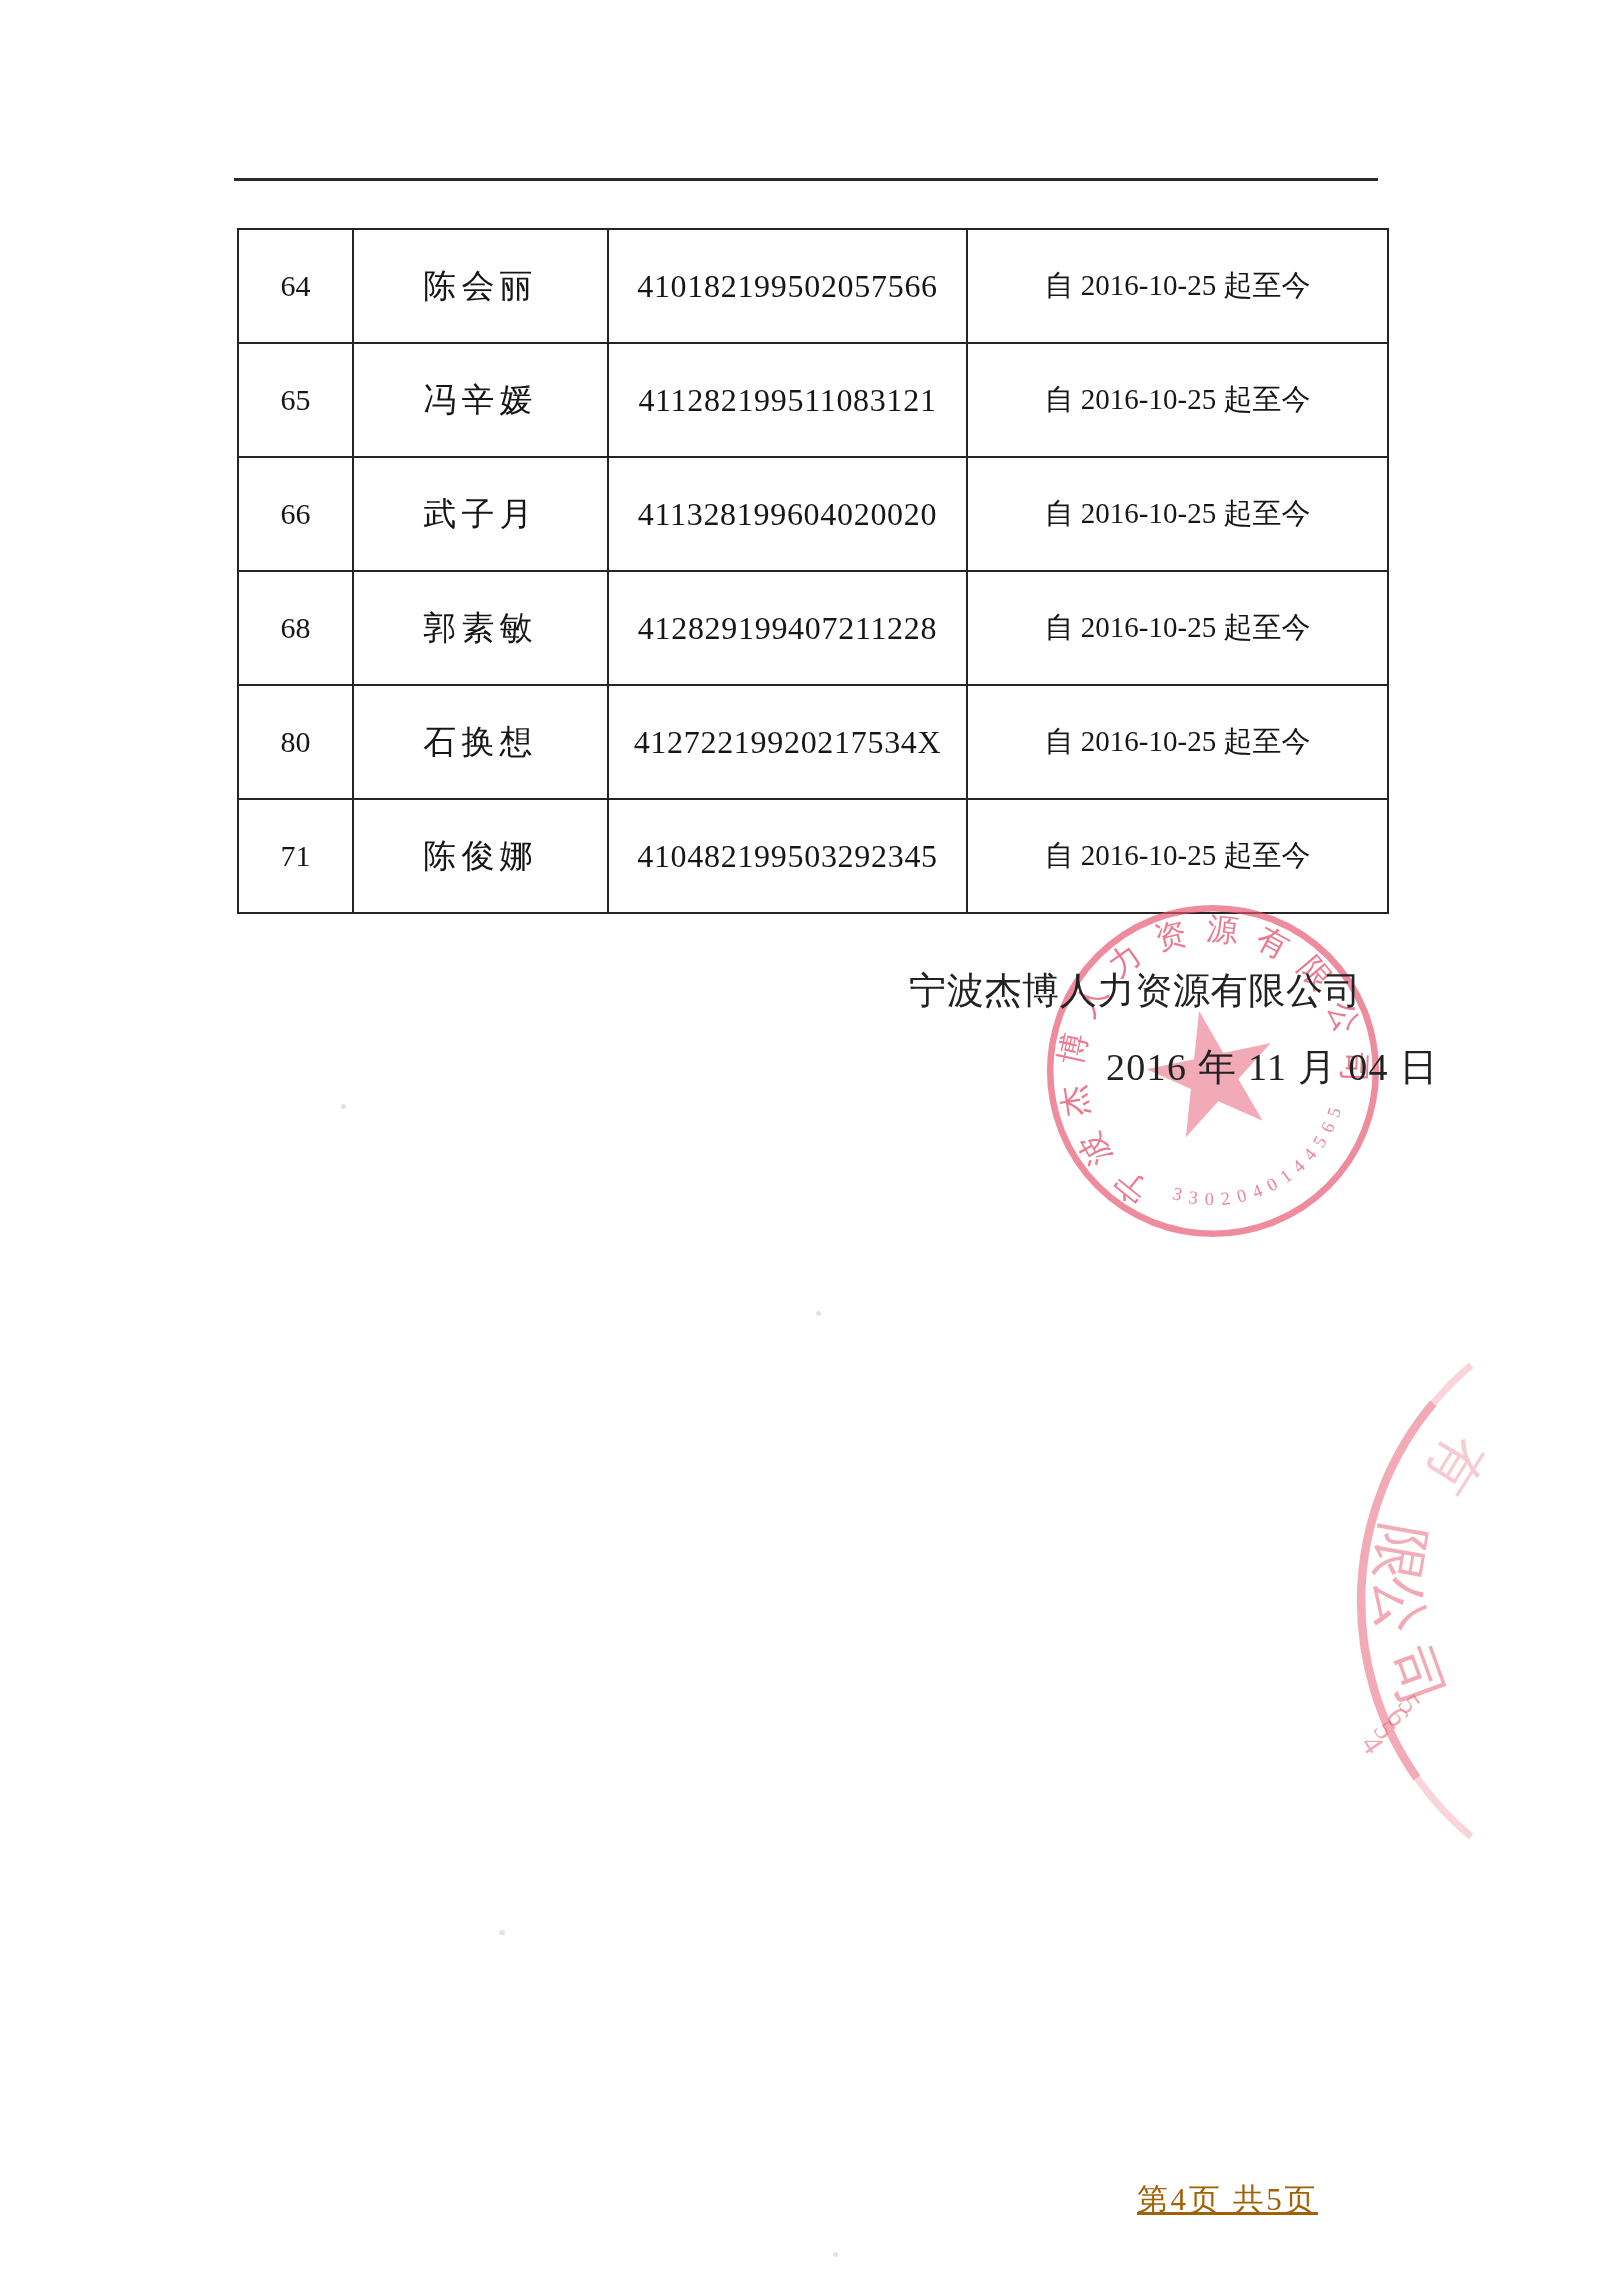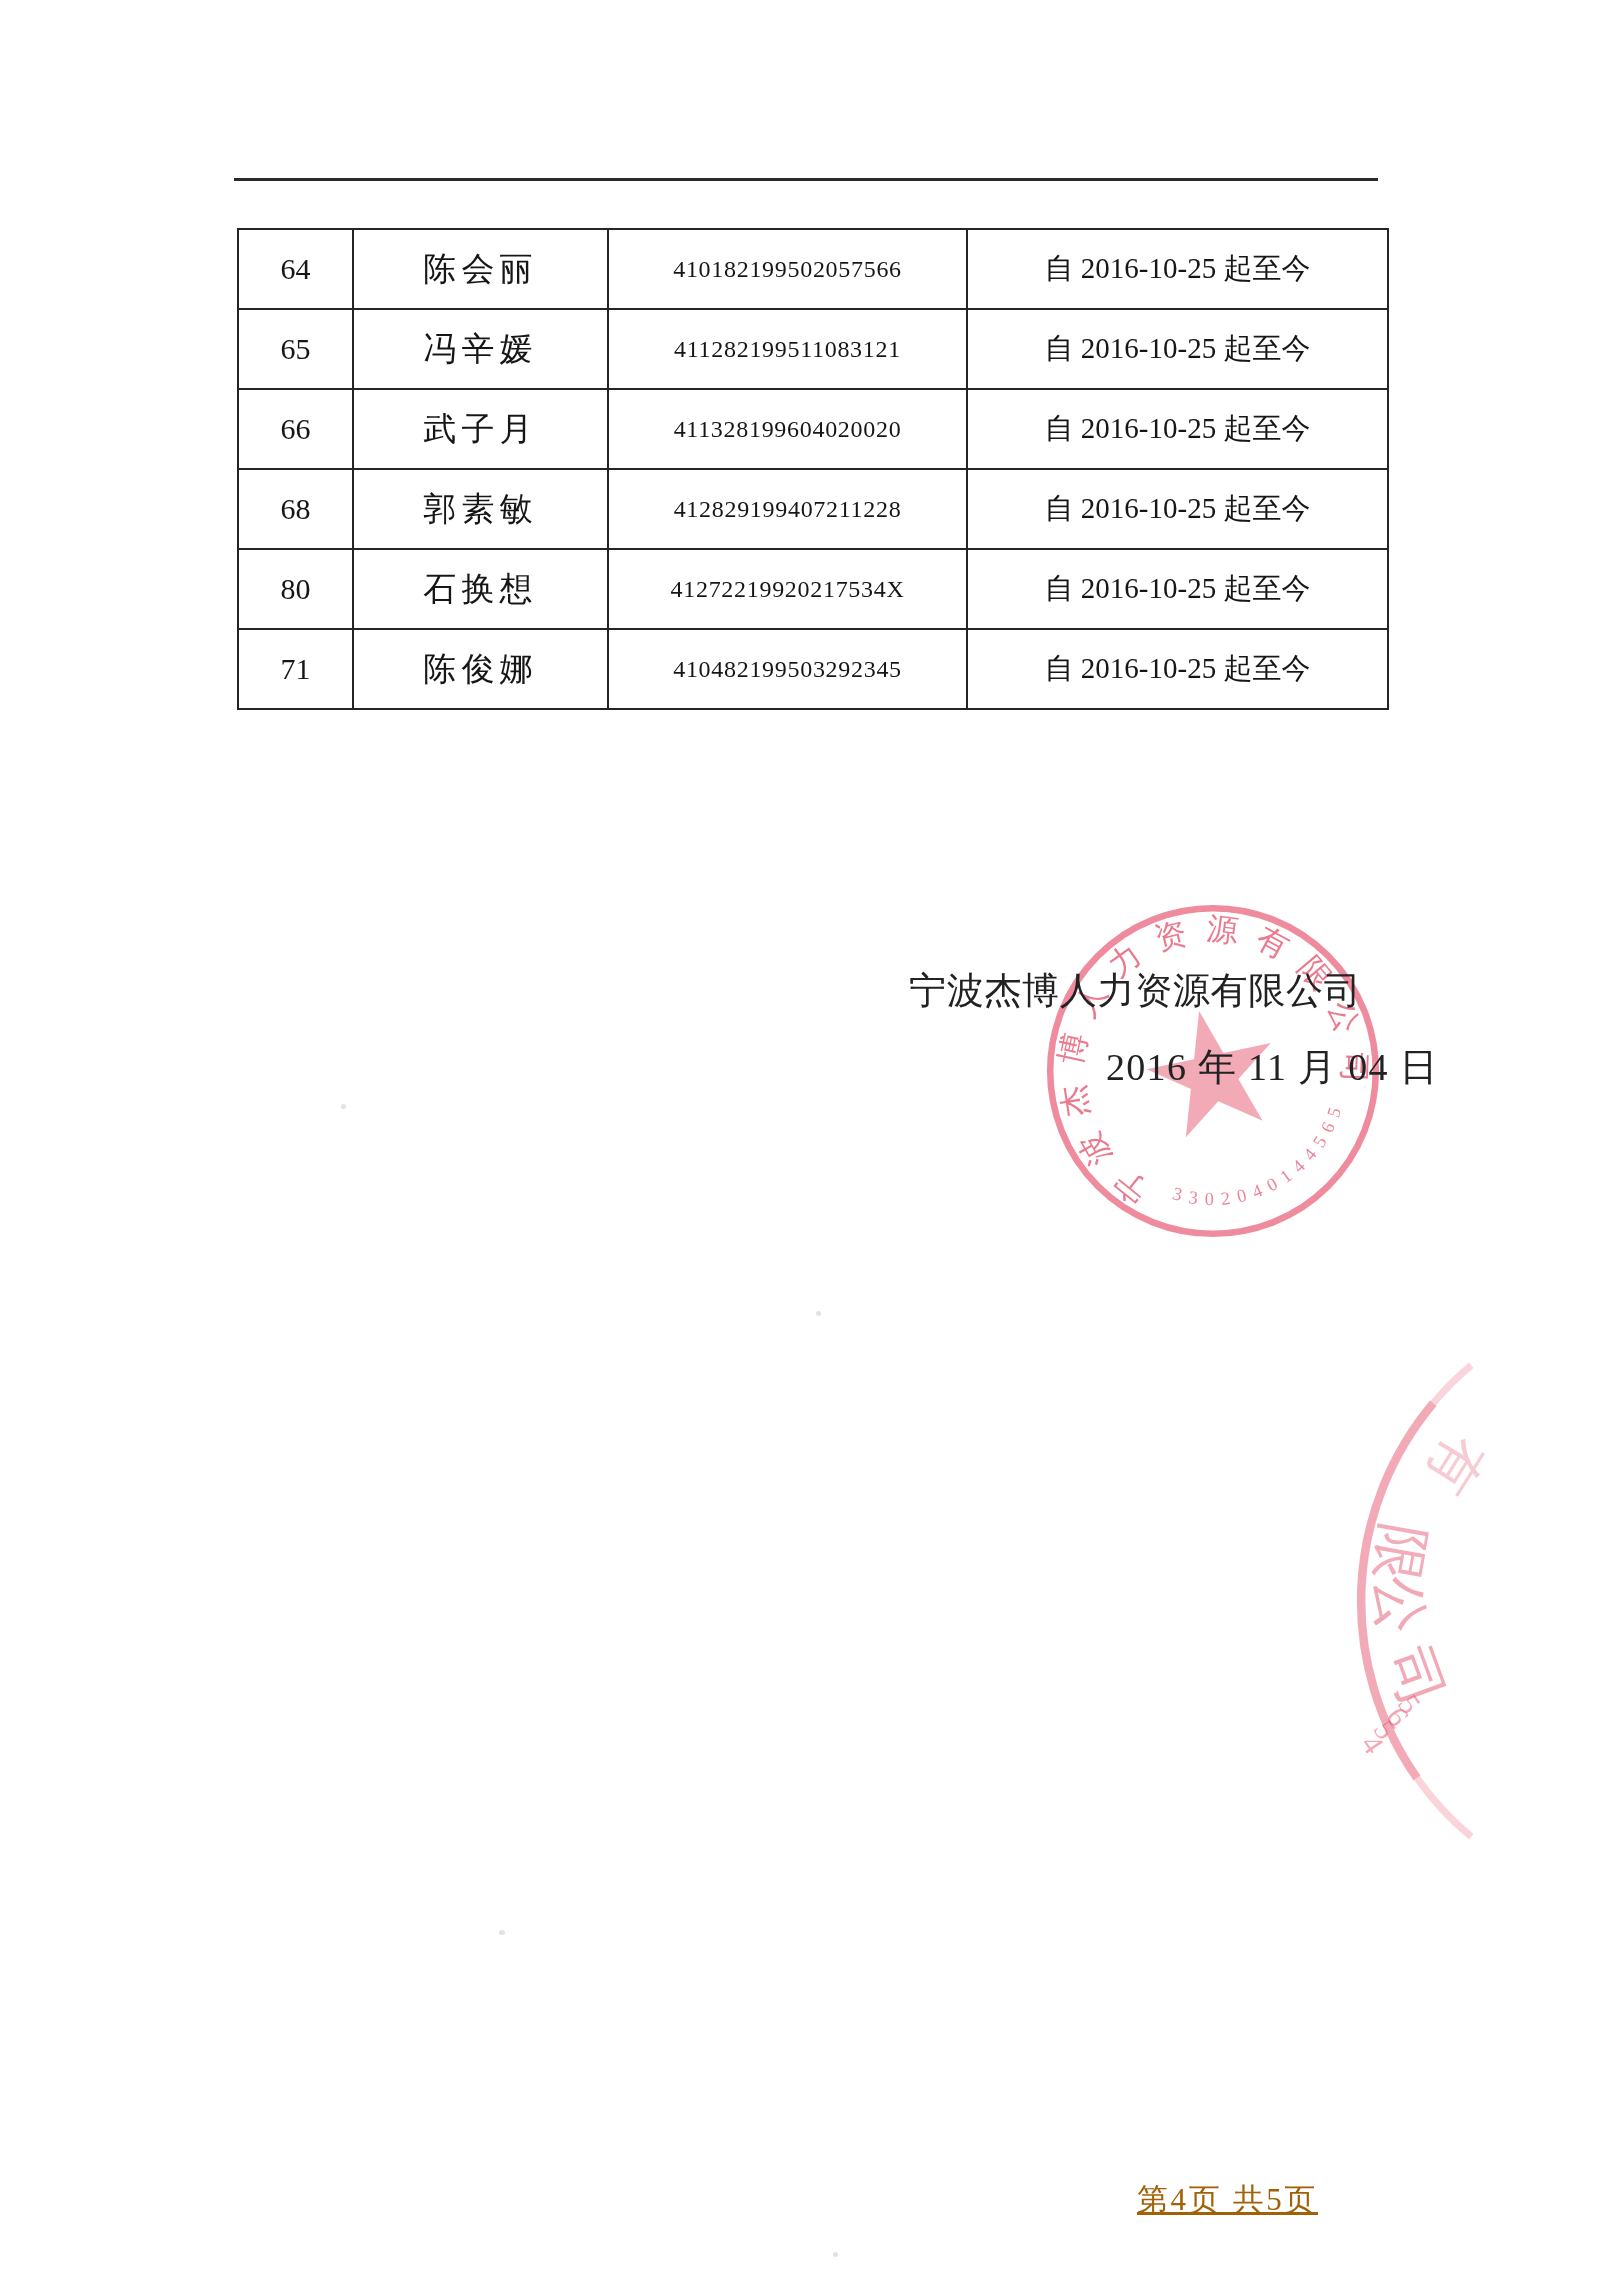--- a/index.html
+++ b/index.html
@@ -15,27 +15,27 @@
     position:absolute; left:234px; top:178px;
     width:1144px; height:3.3px; background:#2a2a2a;
   }
   table.roster {
     position:absolute; left:237px; top:228px;
     border-collapse:collapse; table-layout:fixed;
     border:2.6px solid #222222;
   }
   table.roster td {
     border:2px solid #242424;
-    height:78px; padding:0;
+    height:78px; padding:17px;
     text-align:center; vertical-align:middle;
     color:#161616;
   }
   td.c-num    { font-size:30px; }
   td.c-name   { font-size:33px; letter-spacing:5.2px; }
-  td.c-id     { font-size:24px; letter-spacing:0.7px; }
+  td.c-id     { font-size:32px; letter-spacing:0.7px; }
   td.c-period { font-size:29px;margin-top:38px; }
   .sig-company {
     position:absolute; left:909px; top:966px;
     font-size:37px; letter-spacing:0.7px; color:#222222;
     z-index:3; white-space:nowrap;
   }
   .sig-date {
     position:absolute; left:1106px; top:1042px;
     font-size:38px; letter-spacing:1.3px; color:#222222;
     z-index:3; white-space:nowrap;

